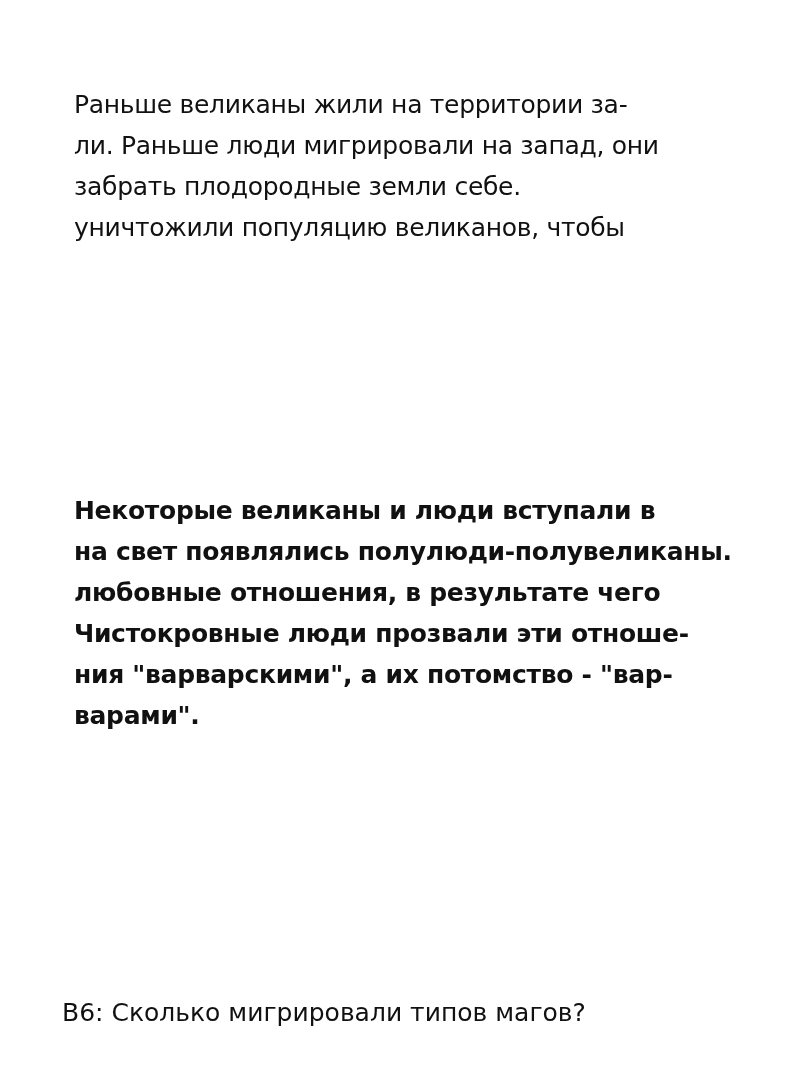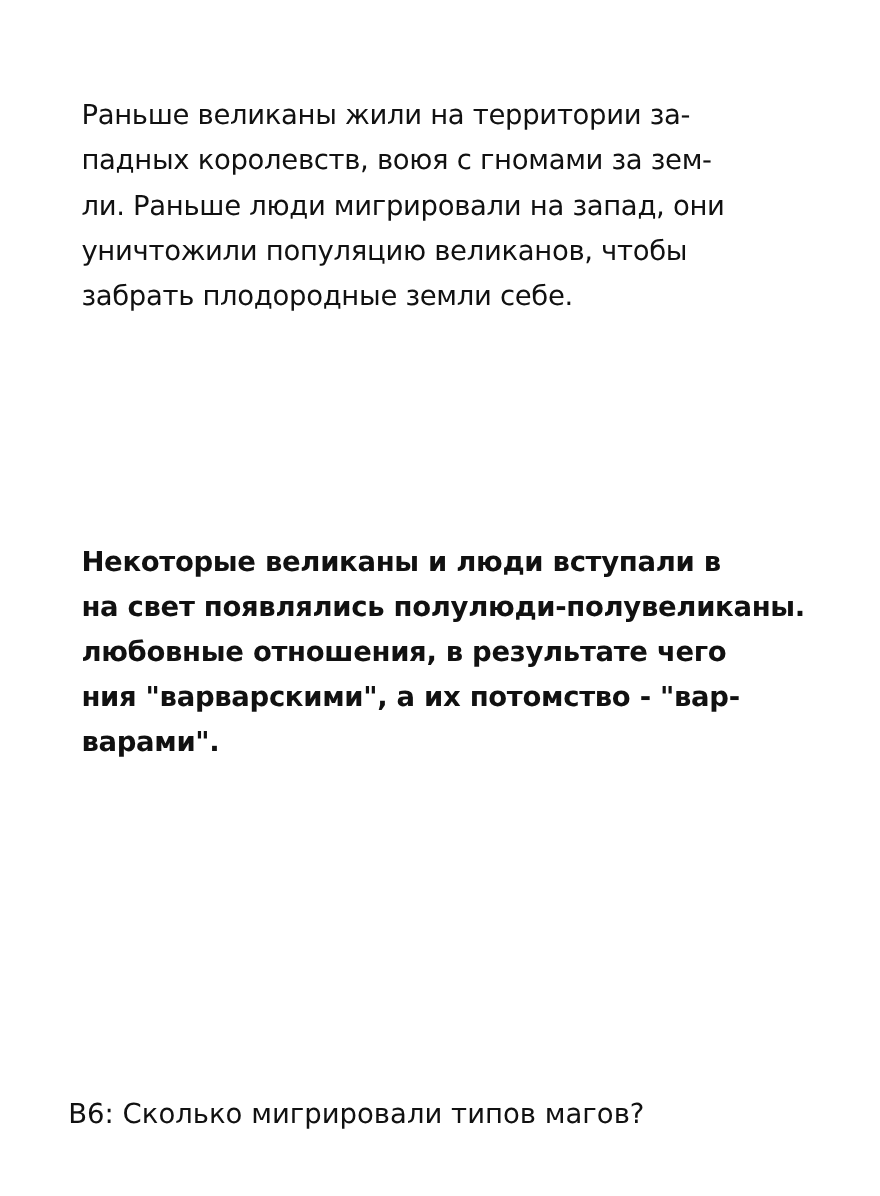--- a/index.html
+++ b/index.html
@@ -39,29 +39,29 @@
     }
     #question .qlabel {
       font-weight: normal;
     }
   </style>
 </head>
 <body>
 
 <p class="para" id="para-1">
   <span class="line">Раньше великаны жили на территории за-</span>
-  <span class="line">падных королевств, воюя с гномами за зем-</span>
   <span class="line">ли. Раньше люди мигрировали на запад, они</span>
+  <span class="line">забрать плодородные земли себе.</span>
   <span class="line">уничтожили популяцию великанов, чтобы</span>
-  <span class="line">забрать плодородные земли себе.</span>
 </p>
 
 <p class="para" id="para-2">
   <span class="line">Некоторые великаны и люди вступали в</span>
   <span class="line">на свет появлялись полулюди-полувеликаны.</span>
   <span class="line">любовные отношения, в результате чего</span>
+  <span class="line">Чистокровные люди прозвали эти отноше-</span>
   <span class="line">ния "варварскими", а их потомство - "вар-</span>
   <span class="line">варами".</span>
 </p>
 
 <div id="question">
   <span class="qlabel">В6</span><span>:</span><span style="white-space:pre;"> Сколько мигрировали типов магов?</span>
 </div>
 
 </body></html>

